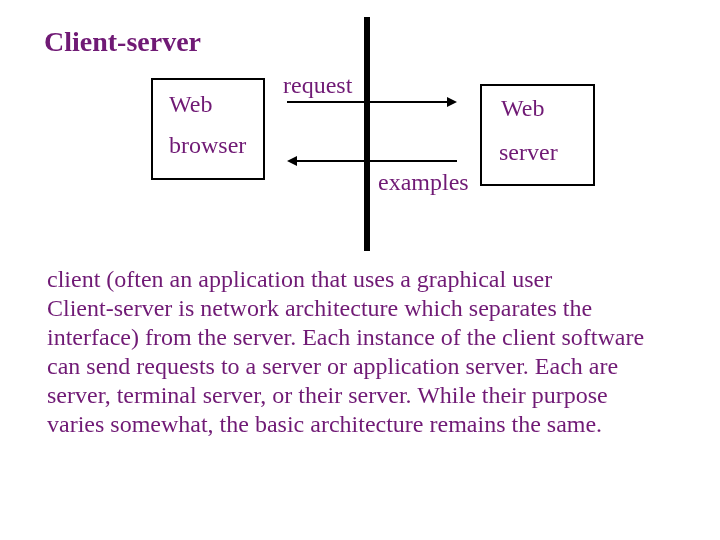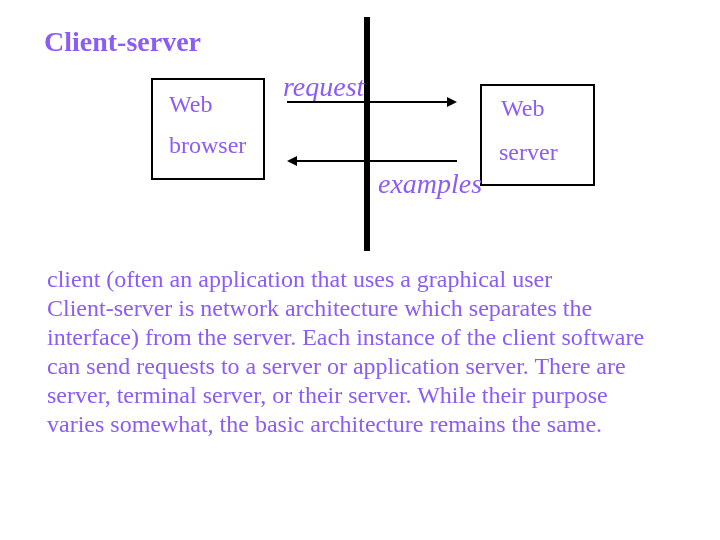--- a/index.html
+++ b/index.html
@@ -7,21 +7,21 @@
     padding: 0;
     background: #ffffff;
   }
   .slide {
     position: relative;
     width: 720px;
     height: 540px;
     background: #ffffff;
     overflow: hidden;
     font-family: "Liberation Serif", "DejaVu Serif", serif;
-    color: #8b5cf6;
+    color: #701a75;
   }
   .title {
     position: absolute;
     left: 44px;
     top: 28px;
     margin: 0;
     font-size: 28px;
     font-weight: bold;
     line-height: 1;
     white-space: nowrap;
@@ -48,24 +48,23 @@
   .vline {
     position: absolute;
     left: 364px;
     top: 17px;
     width: 6px;
     height: 234px;
     background: #000000;
   }
   .flow-label {
     position: absolute;
-    font-size: 28px;
+    font-size: 24px;
     line-height: 1;
     white-space: nowrap;
-    font-style: italic;
   }
   .label-request  { left: 283px; top: 73px; }
   .label-response { left: 378px; top: 170px; }
   .hline {
     position: absolute;
     height: 2px;
     background: #000000;
   }
   .line-request  { left: 287px; top: 101px; width: 160px; }
   .line-response { left: 297px; top: 160px; width: 160px; }
@@ -118,18 +117,18 @@
     <div class="hline line-response"></div>
     <div class="arrowhead head-left"></div>
     <span class="flow-label label-response">examples</span>
 
   </div>
 
   <div class="paragraph">
     <div class="pline">client (often an application that uses a graphical user</div>
     <div class="pline">Client-server is network architecture which separates the</div>
     <div class="pline">interface) from the server. Each instance of the client software</div>
-    <div class="pline">can send requests to a server or application server. There are</div>
+    <div class="pline">can send requests to a server or application server. Each are</div>
     <div class="pline">server, terminal server, or their server. While their purpose</div>
     <div class="pline">varies somewhat, the basic architecture remains the same.</div>
   </div>
 
 </div>
 
 </body></html>

